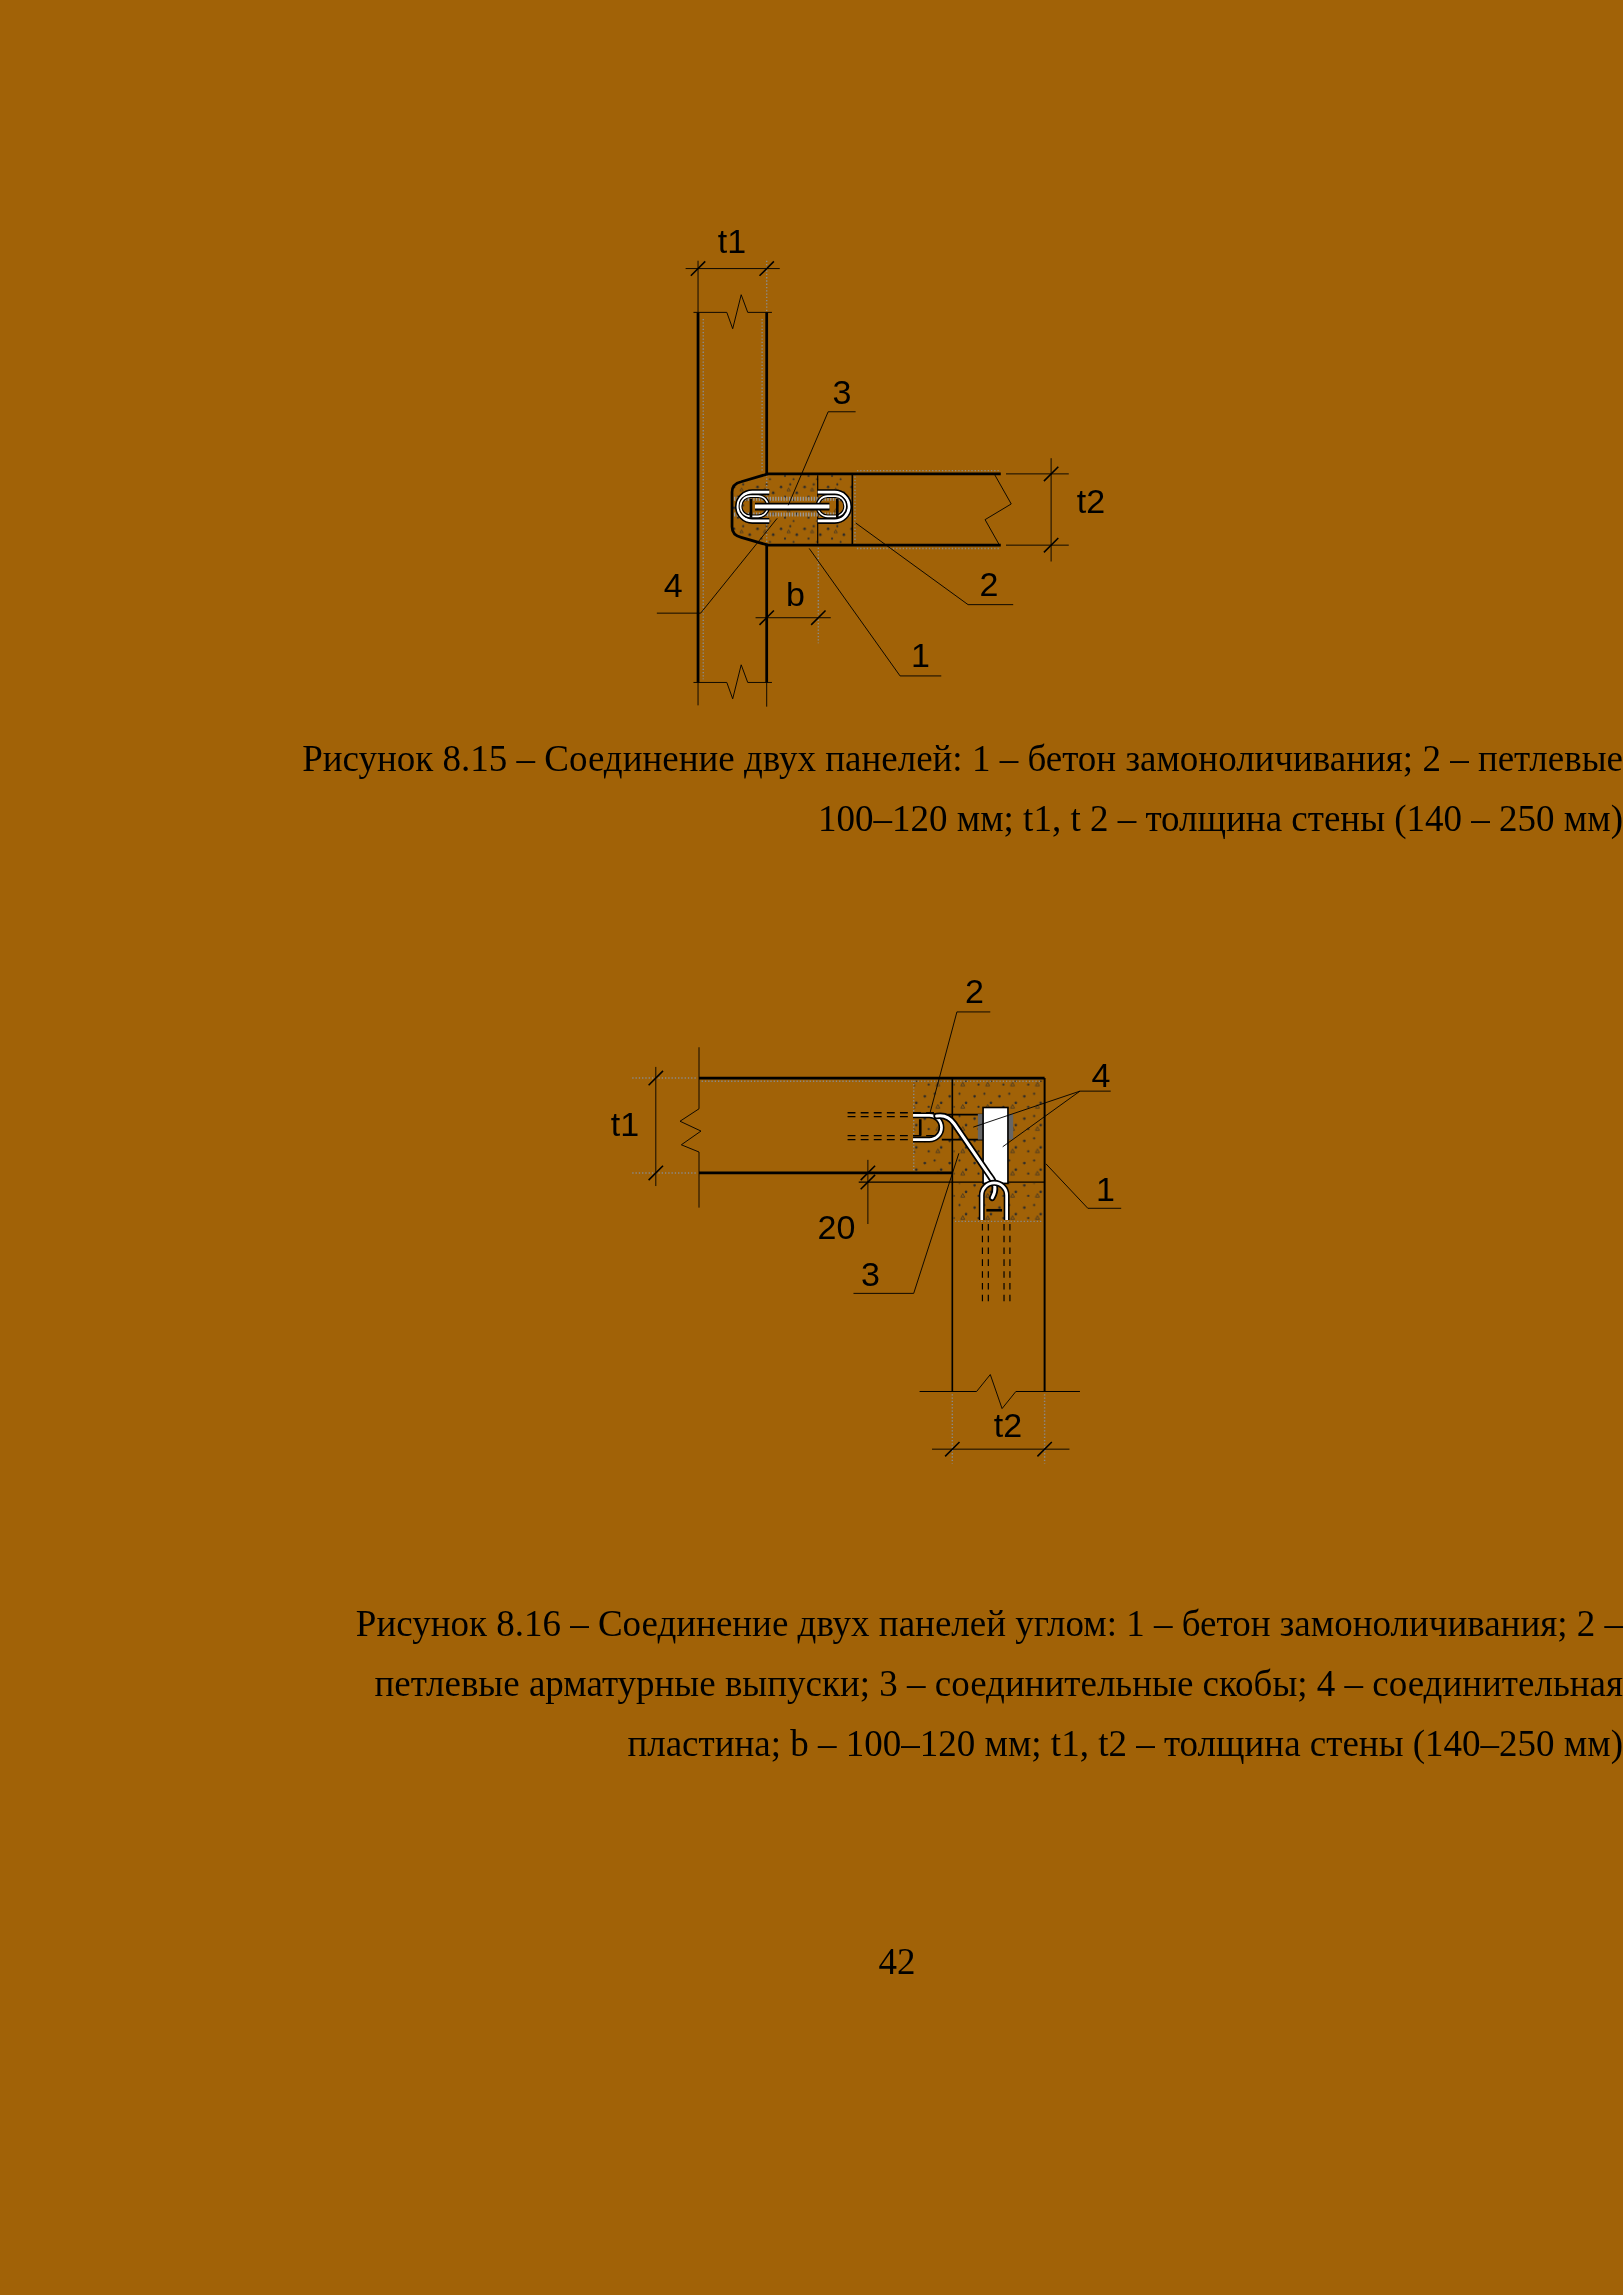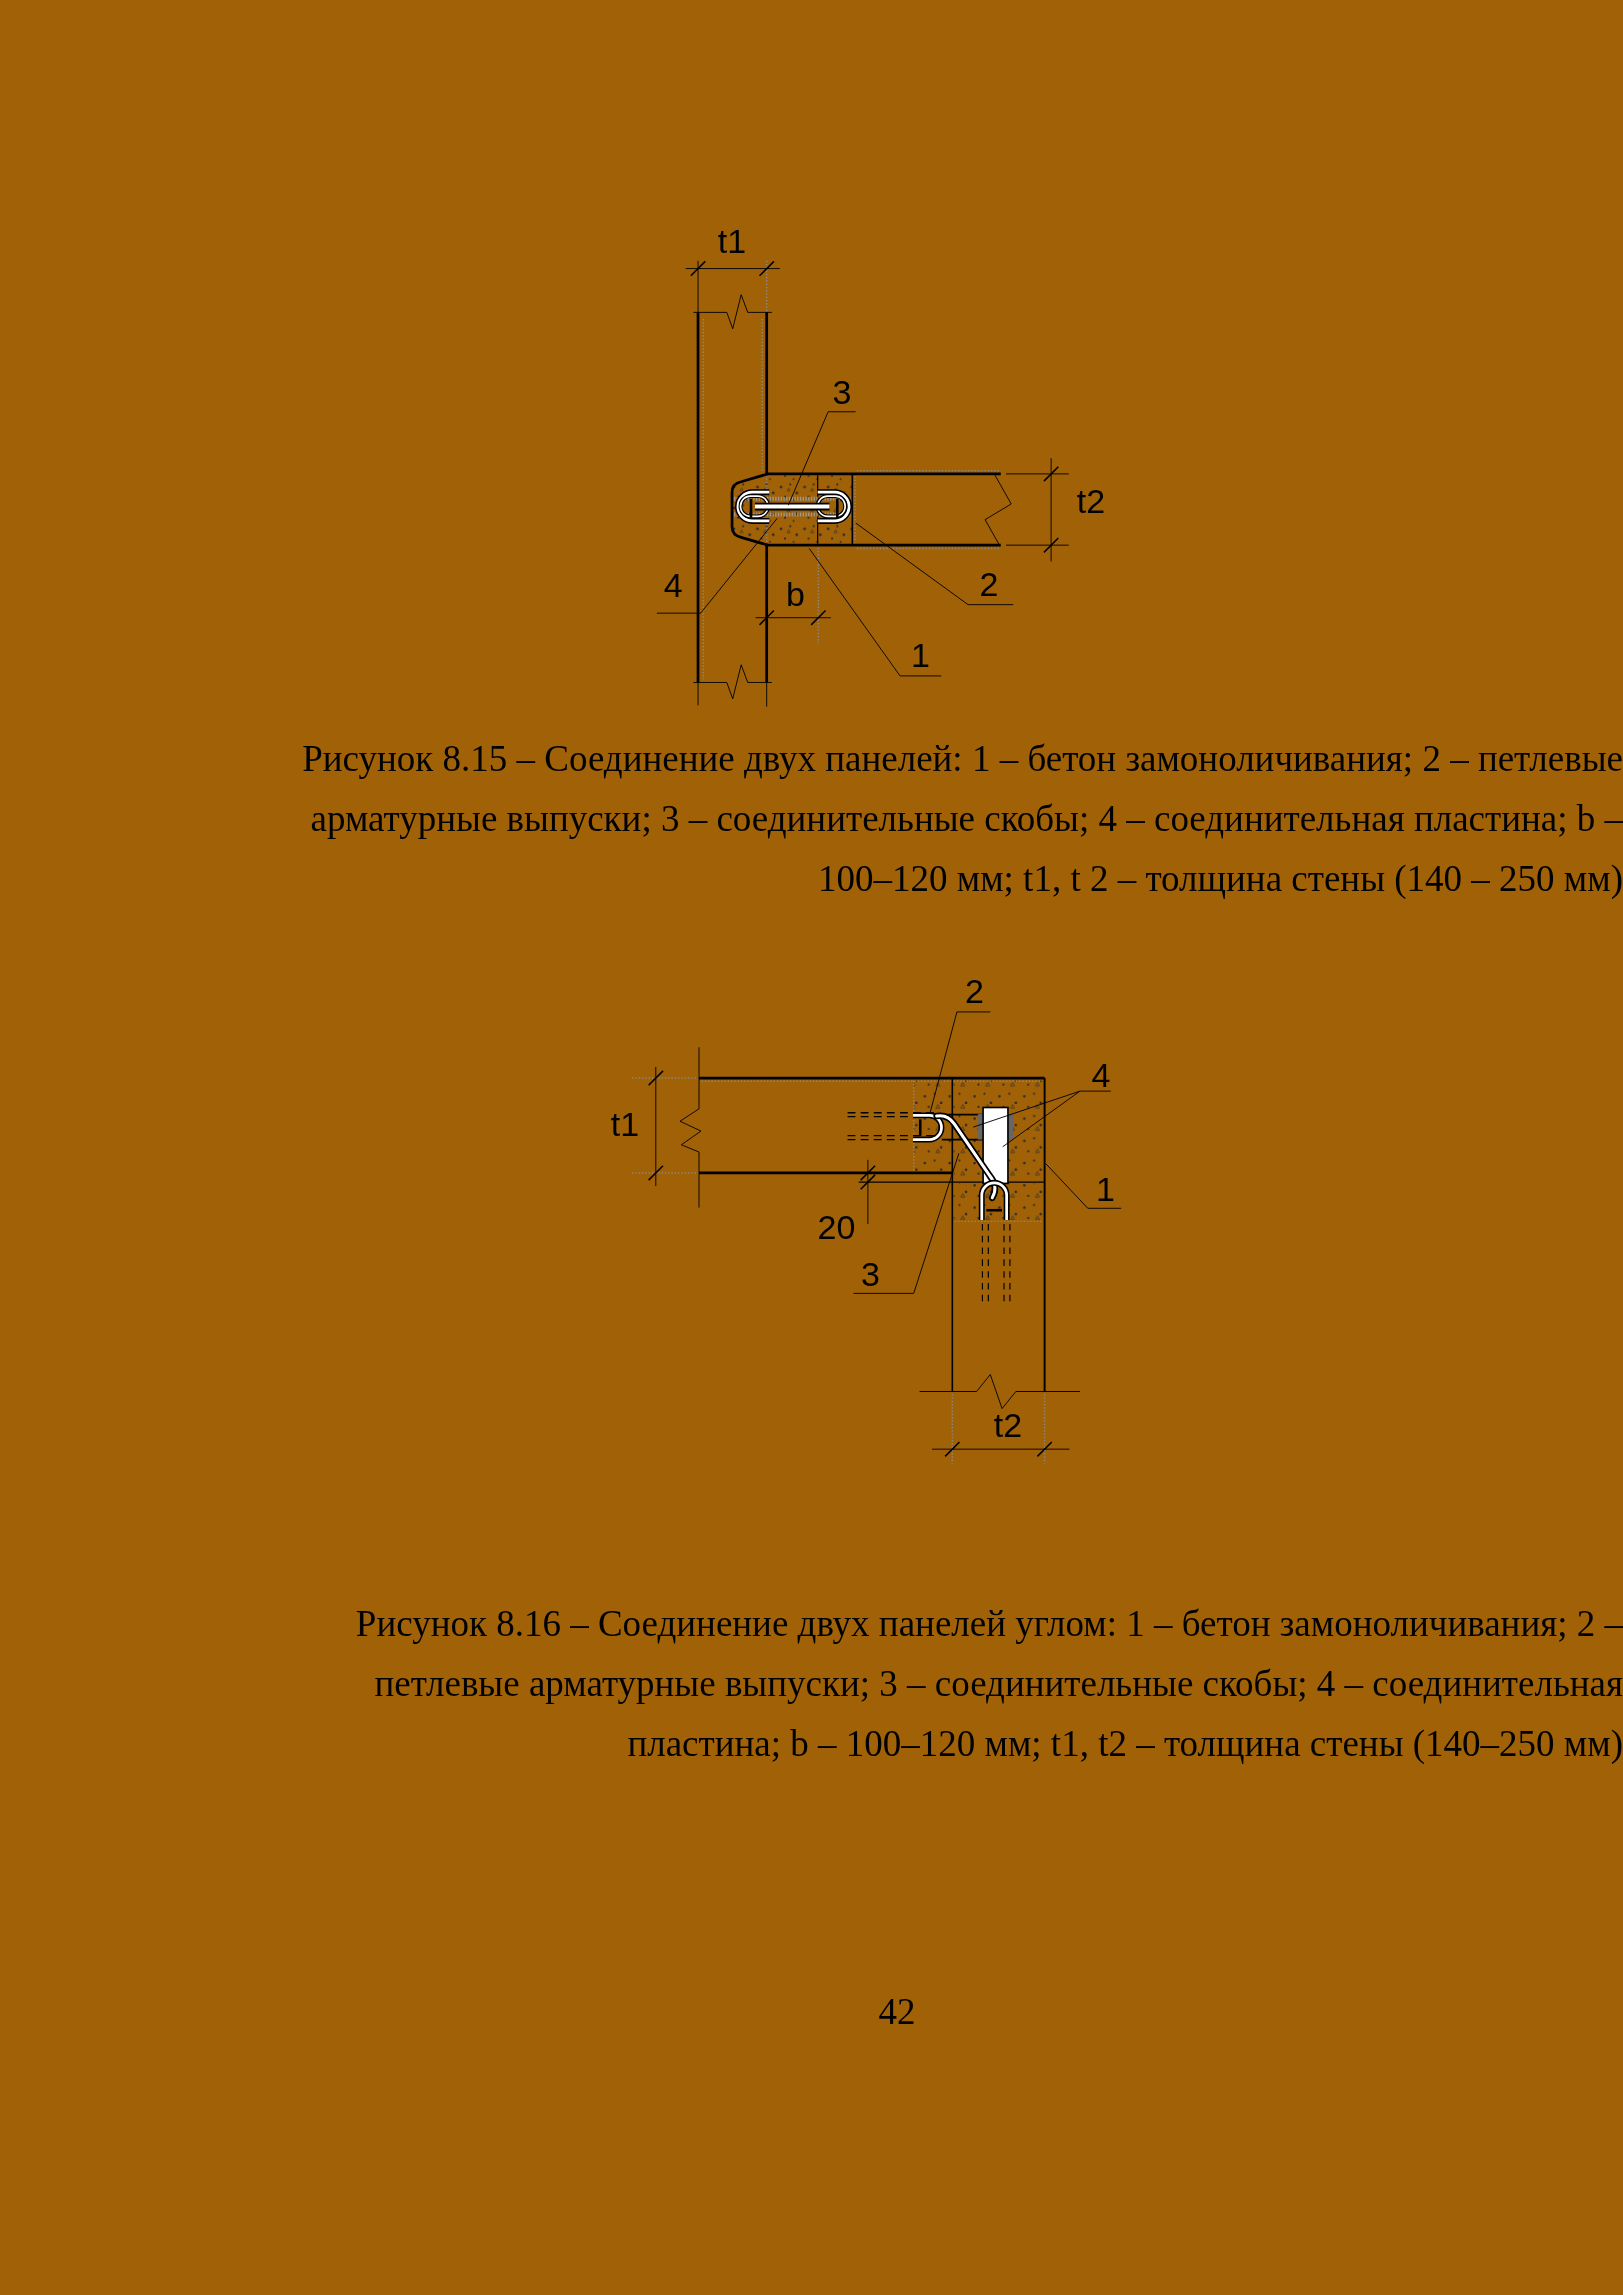--- a/index.html
+++ b/index.html
@@ -33,21 +33,21 @@
   .strO{stroke:#000;stroke-width:10;fill:none;stroke-linecap:round;}
   .strI{stroke:#fff;stroke-width:4.6;fill:none;stroke-linecap:round;}
   .rebar{stroke:#000;stroke-width:4;fill:none;}
   .dlabel{font-family:"Liberation Sans",sans-serif;font-size:52px;fill:#000;text-anchor:middle;}
   .caption{
     position:absolute;left:98px;width:1525px;
     font-size:37px;line-height:60px;text-align:right;
     font-family:"Liberation Serif",serif;
   }
   .pagenum{
-    position:absolute;top:1993px;left:812px;width:170px;
+    position:absolute;top:1943px;left:812px;width:170px;
     font-size:37px;line-height:37px;text-align:center;
     font-family:"Liberation Serif",serif;
   }
 </style>
 </head>
 <body>
 
 <div class="page">
 
   <svg class="fig" style="left:615px;top:216px;" width="510" height="504" viewBox="940 330 780 770">
@@ -144,21 +144,20 @@
       <line class="w13" x1="1480" y1="924" x2="1308" y2="799"></line>
 
       <text class="dlabel" x="1407" y="1019">1</text>
       <line class="w13" x1="1376" y1="1033" x2="1439" y2="1033"></line>
       <line class="w13" x1="1376" y1="1033" x2="1237" y2="838"></line>
     </g>
   </svg>
 
   <div class="caption" style="top:729px;">
     <div>Рисунок 8.15 – Соединение двух панелей: 1 – бетон замоноличивания; 2 – петлевые</div>
-    <div>арматурные выпуски; 3 – соединительные скобы; 4 – соединительная пластина; b –</div>
     <div>100–120 мм;  t1, t 2 – толщина стены (140 – 250 мм)</div>
   </div>
 
   <svg class="fig" style="left:602px;top:972px;" width="537" height="504" viewBox="920 1485 820 770">
     <defs>
       <pattern id="conc2" width="38" height="34" patternUnits="userSpaceOnUse">
         <circle cx="7" cy="9" r="2" fill="#2a2a2a"></circle>
         <circle cx="22" cy="5" r="1.6" fill="#2a2a2a"></circle>
         <circle cx="32" cy="19" r="2" fill="#2a2a2a"></circle>
         <circle cx="13" cy="25" r="1.7" fill="#2a2a2a"></circle>

